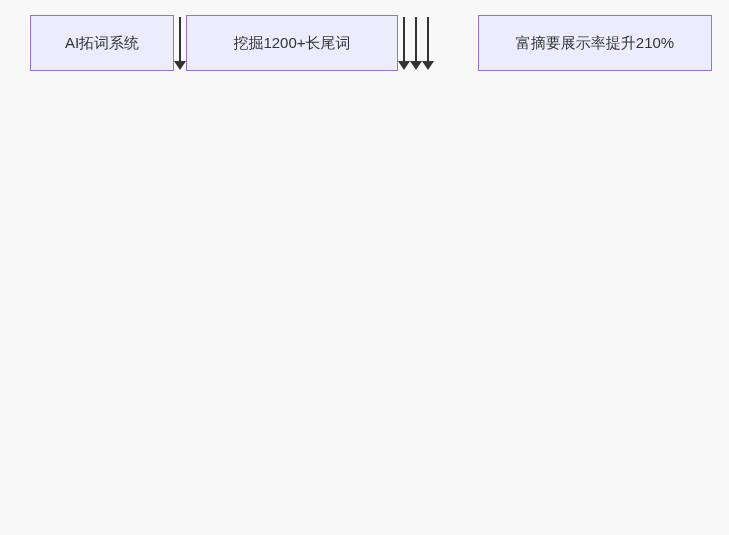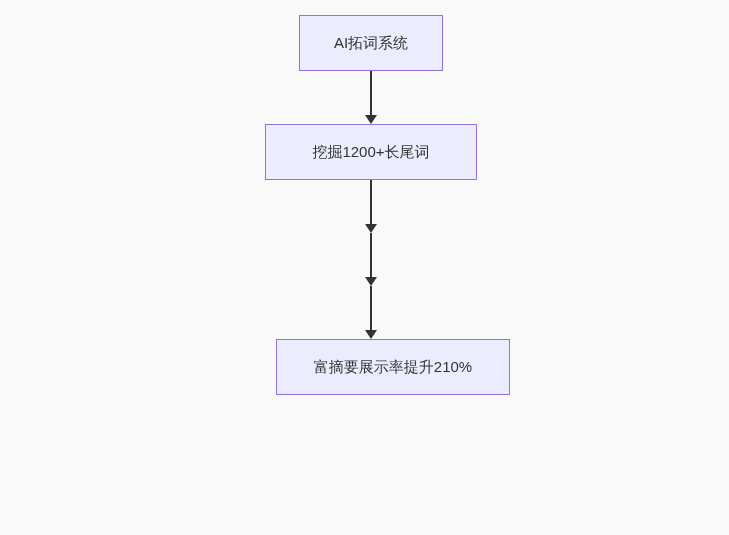--- a/index.html
+++ b/index.html
@@ -13,21 +13,21 @@
     background: #f9f9f9;
     overflow: hidden;
     font-family: "Liberation Sans", "DejaVu Sans", sans-serif;
   }
   .flow {
     position: absolute;
     top: 15px;
     left: 371px;
     transform: translateX(-50%);
     display: flex;
-    flex-direction: column;
+    flex-direction: row;
     align-items: center;
   }
   .node {
     box-sizing: border-box;
     height: 56px;
     display: flex;
     align-items: center;
     justify-content: center;
     background: #ECECFF;
     border: 1px solid #9370DB;

